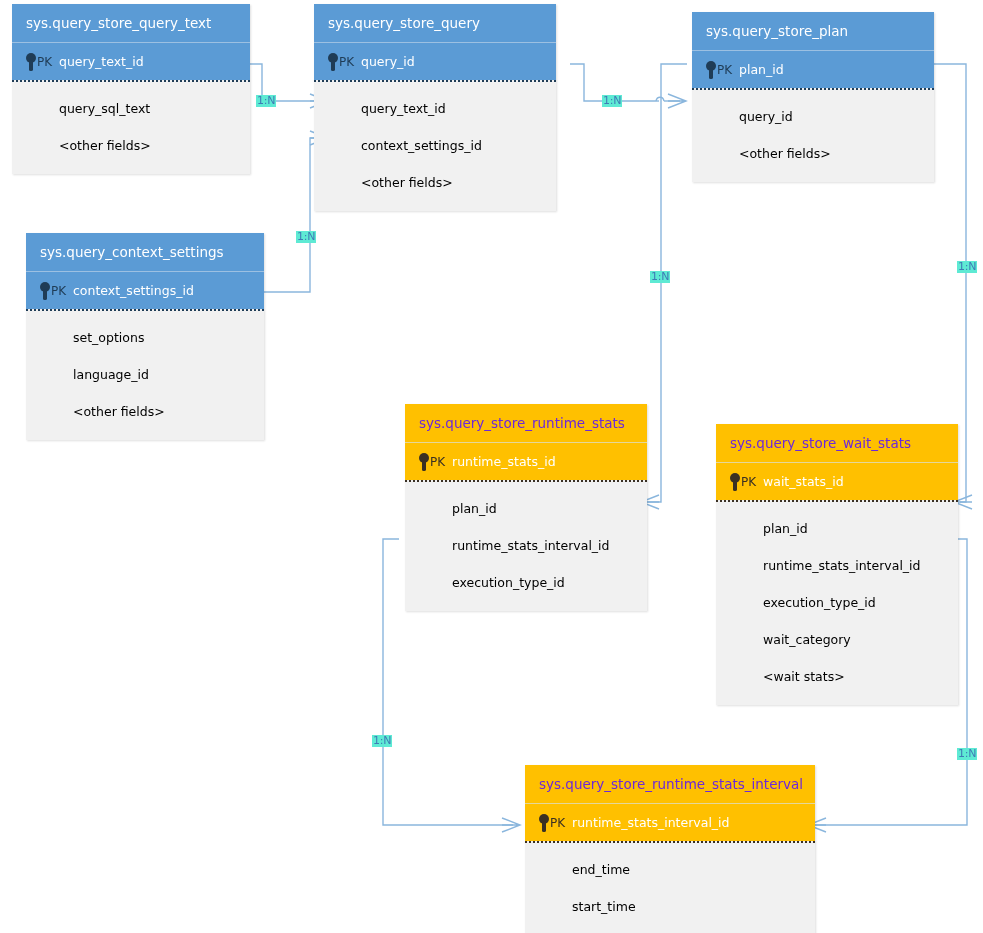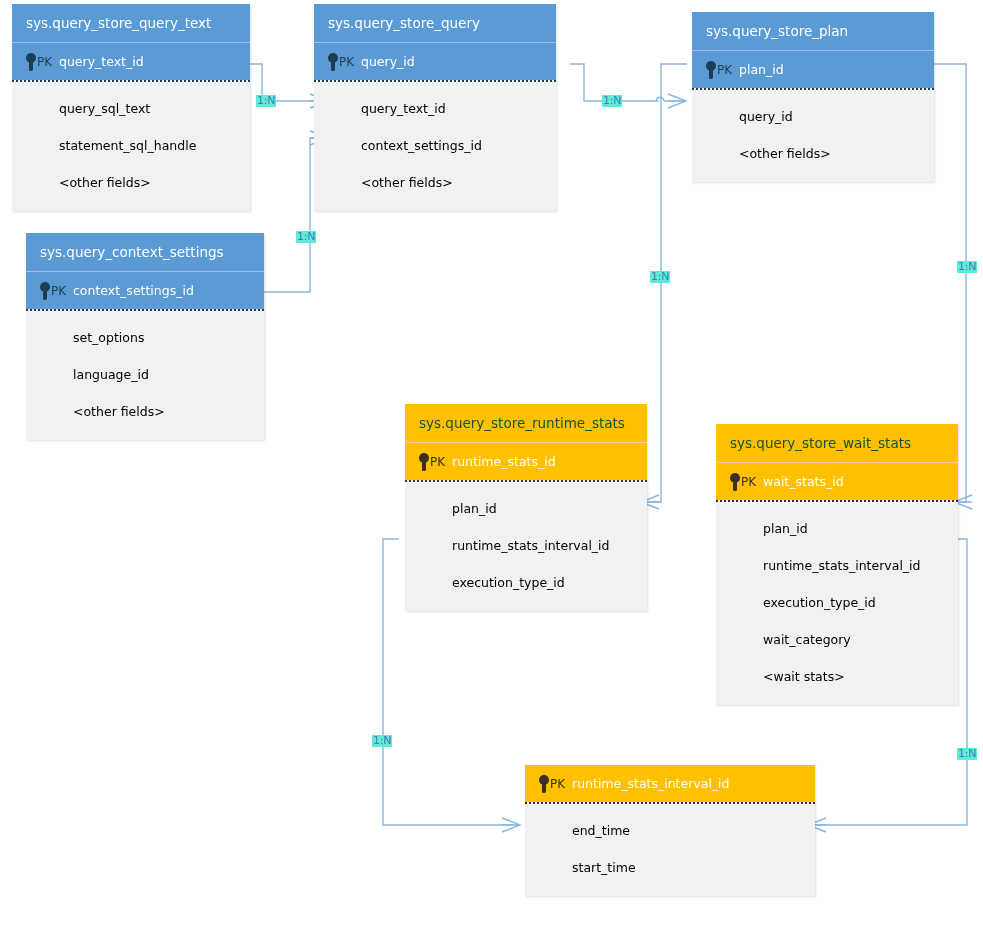--- a/index.html
+++ b/index.html
@@ -89,21 +89,21 @@
     white-space:nowrap;
   }
   
   .entity.blue .ent-title{background:#5B9BD5;border-bottom:1px solid #9CC0E2;}
   .entity.blue .ent-pk{background:#5B9BD5;}
   .entity.blue .ent-body{border-top:2px dotted #1F3C56;background:#F1F1F1;}
   
   .entity.orange .ent-title{background:#FFC000;border-bottom:1px solid #E4D79B;}
   .entity.orange .ent-pk{background:#FFC000;}
   .entity.orange .ent-body{border-top:2px dotted #3A3023;background:#F1F1F1;}
-  .entity.orange .ent-title{color:#14532d;}
+  .entity.orange .ent-title{color:#6d28d9;}
   .entity.orange .ent-pk{color:#ffffff;}
 
   
   .keyicon{
     position:absolute;
     left:12px;
     top:50%;
     transform:translateY(-50%);
     width:26px;
     height:20px;
@@ -168,21 +168,20 @@
         <svg width="26" height="20" viewBox="0 0 26 20">
           <circle cx="7" cy="6" r="5" fill="#1F3C56"></circle>
           <rect x="5" y="8" width="4" height="11" rx="1.6" fill="#1F3C56"></rect>
         </svg>
       </span>
       <span class="pk-tag">PK</span>
       <span>query_text_id</span>
     </div>
     <div class="ent-body">
       <div class="ent-field">query_sql_text</div>
-      <div class="ent-field">statement_sql_handle</div>
       <div class="ent-field">&lt;other fields&gt;</div>
     </div>
   </div>
 
   <div class="entity blue" style="left:308px;top:4px;width:242px;">
     <div class="ent-title">sys.query_store_query</div>
     <div class="ent-pk">
       <span class="keyicon">
         <svg width="26" height="20" viewBox="0 0 26 20">
           <circle cx="7" cy="6" r="5" fill="#1F3C56"></circle>
@@ -270,20 +269,21 @@
     <div class="ent-body">
       <div class="ent-field">plan_id</div>
       <div class="ent-field">runtime_stats_interval_id</div>
       <div class="ent-field">execution_type_id</div>
       <div class="ent-field">wait_category</div>
       <div class="ent-field">&lt;wait stats&gt;</div>
     </div>
   </div>
 
   <div class="entity orange" style="left:519px;top:765px;width:290px;">
+    <div class="ent-title">sys.query_store_runtime_stats_interval</div>
     <div class="ent-pk">
       <span class="keyicon">
         <svg width="26" height="20" viewBox="0 0 26 20">
           <circle cx="7" cy="6" r="5" fill="#3A3023"></circle>
           <rect x="5" y="8" width="4" height="11" rx="1.6" fill="#3A3023"></rect>
         </svg>
       </span>
       <span class="pk-tag">PK</span>
       <span>runtime_stats_interval_id</span>
     </div>

